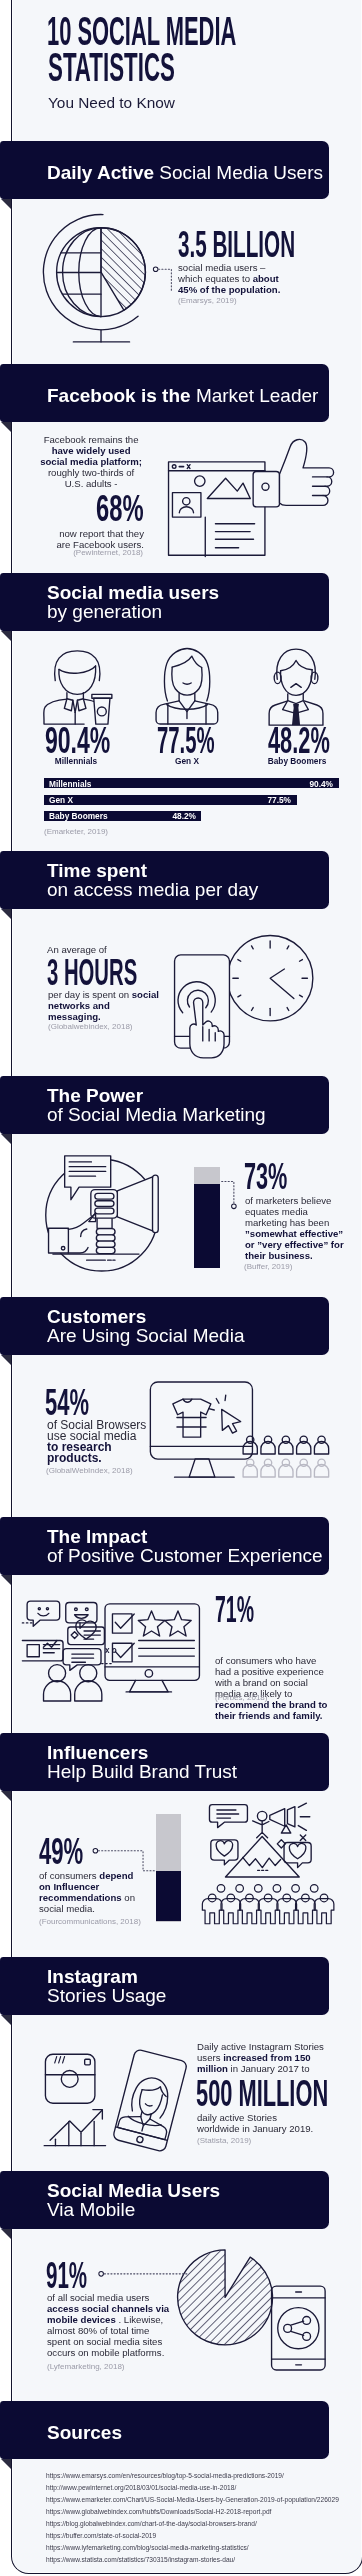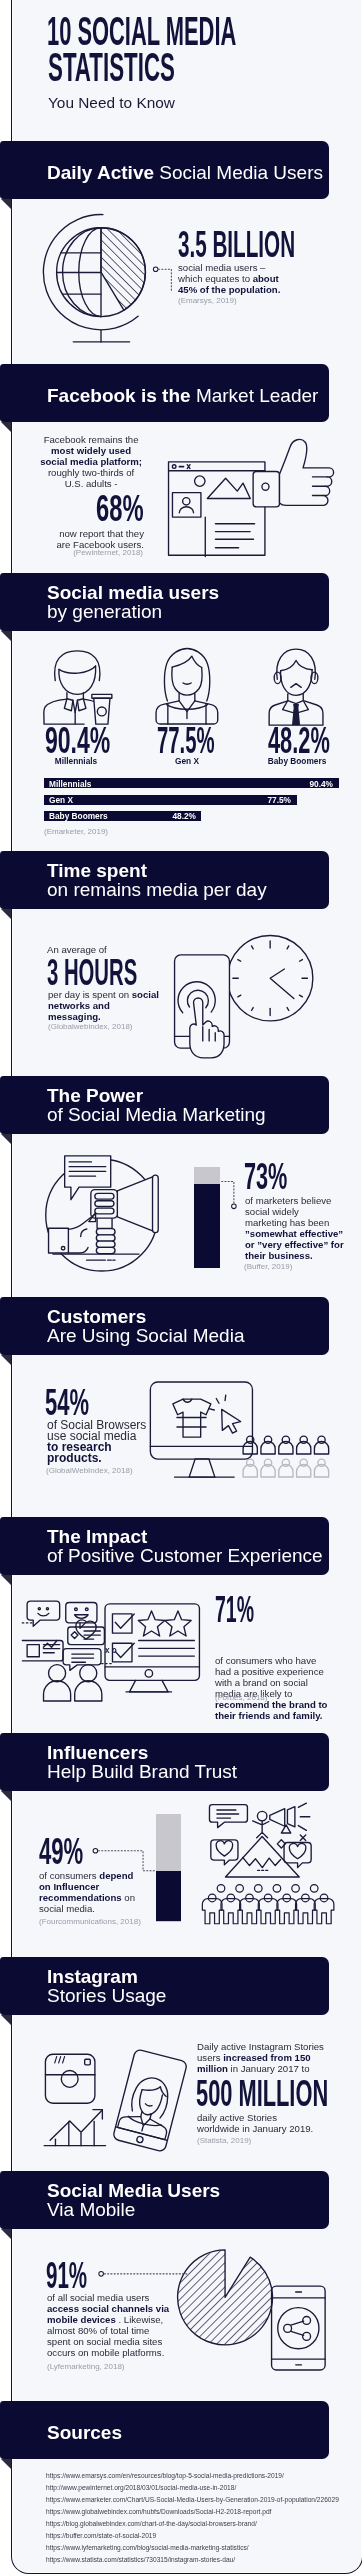--- a/index.html
+++ b/index.html
@@ -65,21 +65,21 @@
 <div class="fold"></div>
 <div class="ht two">
 <div class="hl" style="font-size:19px"><b>Social media users</b></div>
 <div class="hl" style="font-size:19px"><i>by generation</i></div>
 </div>
     </div>
 <div class="ribbon" style="top:851px">
 <div class="fold"></div>
 <div class="ht two">
 <div class="hl" style="font-size:19px"><b>Time spent</b></div>
-<div class="hl" style="font-size:19px"><i>on remains media per day</i></div>
+<div class="hl" style="font-size:19px"><i>on access media per day</i></div>
 </div>
     </div>
 <div class="ribbon" style="top:1076px">
 <div class="fold"></div>
 <div class="ht two">
 <div class="hl" style="font-size:19px"><b>The Power</b></div>
 <div class="hl" style="font-size:19px"><i>of Social Media Marketing</i></div>
 </div>
     </div>
 <div class="ribbon" style="top:1297px">
@@ -443,21 +443,21 @@
 <b>about</b>
 <br>
 <b>45% of the population.</b>
 </div>
 <div class="cite" style="top:297px;font-size:8px;line-height:8.8px;left:178px;">
 <span>(Emarsys, 2019)</span>
 </div>
 <div class="para" style="top:434px;font-size:9.6px;line-height:11px;right:220px;text-align:center;">
 <span>Facebook remains the</span>
 <br>
-<b>most widely used</b>
+<b>have widely used</b>
 <br>
 <b>social media platform;</b>
 <br>
 <span>roughly two-thirds of</span>
 <br>
 <span>U.S. adults -</span>
 </div>
 <div class="big" style="left:96px;top:490px;font-size:37px;transform:scaleX(0.6425);">68%</div>
 <div class="para" style="top:528px;font-size:9.6px;line-height:11px;right:218px;text-align:right;">
 <span>now report that they</span>
@@ -503,21 +503,21 @@
 <div class="vbar-track" style="left:194px;top:1167px;width:26px;height:100px"></div>
 <div class="vbar-fill" style="left:194px;top:1184px;width:26px;height:84px"></div>
 <svg class="art" width="362" height="2576" viewBox="0 0 534 3796" style="position:absolute;left:0;top:0">
       <path d="M 327 1741 L 345 1741 L 345 1773" fill="none" stroke="#4a4a63" stroke-width="1.6" stroke-dasharray="1.6 3.2" stroke-linecap="round"></path>
       <circle cx="345" cy="1777.5" r="3.4" fill="none" stroke="#1b1a38" stroke-width="1.5"></circle>
     </svg>
 <div class="big" style="left:244px;top:1158px;font-size:37px;transform:scaleX(0.5860);">73%</div>
 <div class="para" style="top:1195px;font-size:9.6px;line-height:11px;left:245px;">
 <span>of marketers believe</span>
 <br>
-<span>social widely</span>
+<span>equates media</span>
 <br>
 <span>marketing has been</span>
 <br>
 <b>”somewhat effective”</b>
 <br>
 <b>or ”very effective” for</b>
 <br>
 <b>their business.</b>
 </div>
 <div class="cite" style="top:1263px;font-size:8px;line-height:8.8px;left:244px;">

